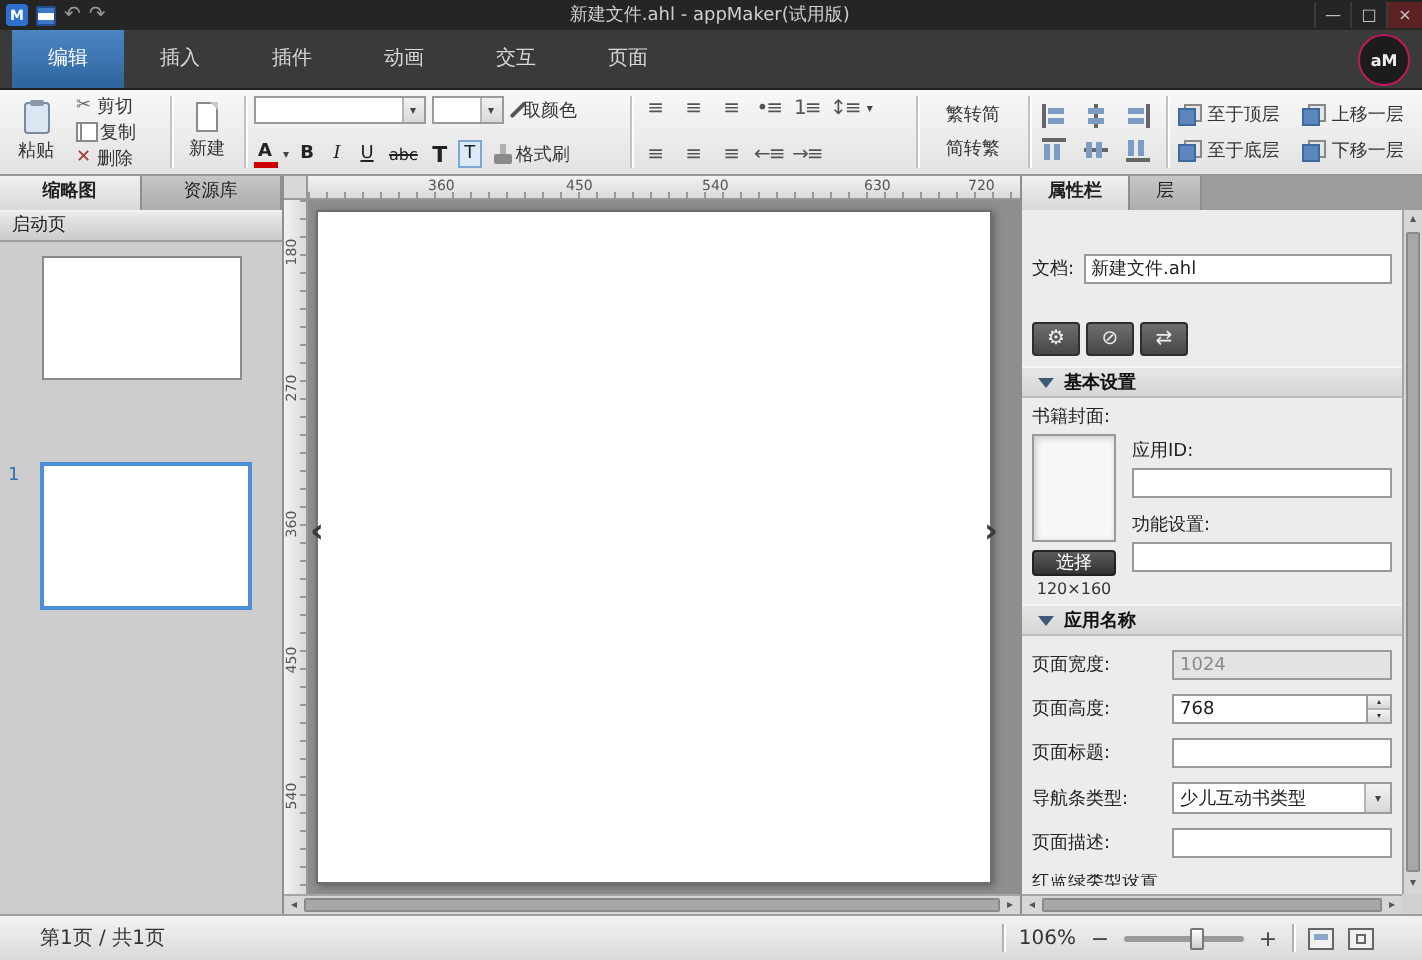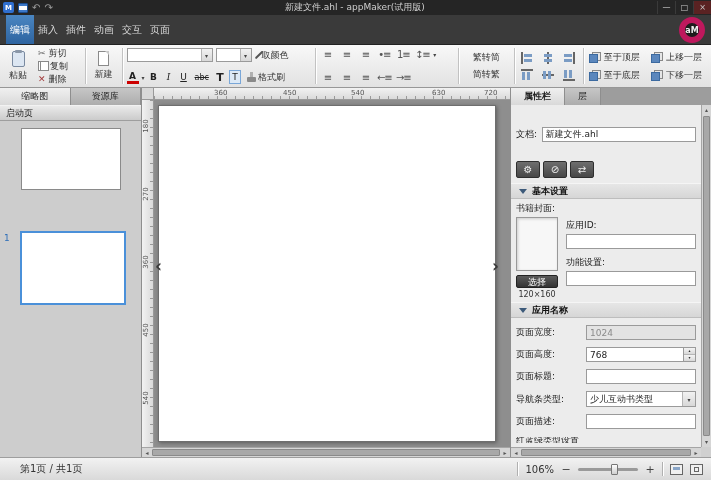--- a/index.html
+++ b/index.html
@@ -14,23 +14,23 @@
   .ic-save{width:10px;height:10px;background:linear-gradient(#3c78c8 30%,#fff 30%,#fff 75%,#3c78c8 75%);border:1px solid #1d4f91;border-radius:1px}
   .tb-arrow{color:#9a9a9a;font-size:10px;line-height:10px}
   .tb-title{flex:1;text-align:center;color:#cfcfcf;font-size:9px;white-space:nowrap}
   .tb-controls{display:flex}
   .wbtn{width:18px;height:13px;display:flex;align-items:center;justify-content:center;color:#c8c8c8;font-size:8px;border-left:1px solid #3a3a3a}
   .wbtn.close{background:#5a2222}
 
   
   .menubar{position:absolute;left:0;top:15px;right:0;height:30px;background:#3a3a3a;border-bottom:1px solid #222}
   .mtabs{display:flex;padding-left:6px;height:100%}
-  .mtab{width:28px;height:100%;line-height:29px;text-align:center;color:#d8d8d8;font-size:10px}
+  .mtab{width:56px;height:100%;line-height:29px;text-align:center;color:#d8d8d8;font-size:10px}
   .mtab.active{background:linear-gradient(#4a86c2,#2e64a0);color:#fff}
-  .brand{position:absolute;right:6px;top:2px;width:26px;height:26px;border-radius:50%;background:#1c1c1c;border:6px solid #be185d;color:#eee;font-size:8px;font-weight:bold;display:flex;align-items:center;justify-content:center}
+  .brand{position:absolute;right:6px;top:2px;width:26px;height:26px;border-radius:50%;background:#1c1c1c;border:1px solid #be185d;color:#eee;font-size:8px;font-weight:bold;display:flex;align-items:center;justify-content:center}
 
   
   .ribbon{position:absolute;left:0;top:45px;right:0;height:43px;background:linear-gradient(#f8f8f8,#e2e2e2);border-bottom:1px solid #979797;display:flex;align-items:stretch}
   .rsep{width:1px;background:#c2c2c2;margin:3px 1px;box-shadow:1px 0 0 #fff}
   .rg{display:flex;padding:2px 2px}
   .bigbtn{display:flex;flex-direction:column;align-items:center;justify-content:center;gap:2px;width:32px}
   .bigbtn .blab{font-size:9px;color:#333}
   .ic-clipboard{width:13px;height:16px;background:#dce6f2;border:1px solid #7a8aa0;border-radius:2px;position:relative}
   .ic-clipboard::before{content:"";position:absolute;left:2px;top:-2px;width:7px;height:3px;background:#8a97a8;border-radius:1px}
   .ic-page{width:11px;height:15px;background:#fff;border:1px solid #8a8a8a;position:relative}
@@ -88,21 +88,21 @@
   .rg-arr{display:grid;grid-template-columns:auto auto;gap:2px 6px;align-content:center;padding:0 4px;width:127px}
   .abtn{display:flex;align-items:center;gap:3px;font-size:9px;color:#333;height:16px;white-space:nowrap}
   .ic-stack{position:relative;width:12px;height:11px;flex:0 0 12px}
   .ic-stack::before{content:"";position:absolute;right:0;top:0;width:7px;height:7px;background:#e6e6e6;border:1px solid #888}
   .ic-stack::after{content:"";position:absolute;left:0;bottom:0;width:7px;height:7px;background:#5b87bd;border:1px solid #3c6aa0}
 
   
   .lpanel{position:absolute;left:0;top:88px;width:142px;bottom:23px;background:#c6c6c6;border-right:1px solid #8e8e8e;display:flex;flex-direction:column}
   .ltabs{display:flex;height:17px;background:#9d9d9d;flex:0 0 17px}
   .ltab{flex:1;text-align:center;line-height:17px;font-size:9px;color:#222;background:linear-gradient(#c6c6c6,#adadad);border-right:1px solid #8e8e8e}
-  .ltab.active{background:linear-gradient(#f0f0f0,#d9d9d9);font-weight:normal}
+  .ltab.active{background:linear-gradient(#f0f0f0,#d9d9d9);font-weight:bold}
   .lsec{flex:0 0 15px;line-height:14px;padding-left:6px;font-size:9px;color:#1a1a1a;background:linear-gradient(#eaeaea,#cbcbcb);border-top:1px solid #f2f2f2;border-bottom:1px solid #9e9e9e}
   .larea1{flex:0 0 105px;background:#cdcdcd;display:flex;justify-content:center;align-items:flex-start;padding-top:7px}
   .lthumb{width:100px;height:62px;background:#fff;border:1px solid #8a8a8a}
   .llist{flex:1;background:#cdcdcd;position:relative}
   .lnum{position:absolute;left:4px;top:7px;color:#2f6fb8;font-size:9px}
   .lthumb2{position:absolute;left:20px;top:5px;width:106px;height:74px;background:#fff;border:2px solid #4a90d9}
 
   
   .cwrap{position:absolute;left:142px;top:88px;width:368px;bottom:23px;background:#8e8e8e}
   .corner{position:absolute;left:0;top:0;width:12px;height:12px;background:#d8d8d8;border-right:1px solid #999;border-bottom:1px solid #999}
@@ -153,21 +153,21 @@
   .rsel .seltxt{flex:1;padding:0 3px;font-size:9px;color:#222;white-space:nowrap}
   .clipped{height:6px;overflow:hidden;margin-top:8px}
   .vscroll{position:absolute;right:0;top:17px;bottom:10px;width:10px;background:#d6d6d6;border-left:1px solid #a5a5a5;display:flex;flex-direction:column;align-items:center}
   .vthumb{flex:1;width:7px;background:#a8a8a8;border:1px solid #8a8a8a;border-radius:1px;margin:1px 0}
   .rh-scroll{position:absolute;left:0;right:10px;bottom:0;height:10px;background:#d6d6d6;border-top:1px solid #a5a5a5;display:flex;align-items:center}
   .sb-corner{position:absolute;right:0;bottom:0;width:10px;height:10px;background:#d0d0d0}
 
   
   .statusbar{position:absolute;left:0;right:0;bottom:0;height:23px;background:linear-gradient(#f2f2f2,#d9d9d9);border-top:1px solid #9e9e9e;display:flex;align-items:center;font-size:10px;color:#333}
   .sb-page{margin-left:20px}
-  .sb-right{margin-left:auto;display:flex;align-items:center;gap:7px;margin-right:8px}
+  .sb-right{margin-left:auto;display:flex;align-items:center;gap:7px;margin-right:24px}
   .vsep{width:1px;height:14px;background:#b0b0b0;box-shadow:1px 0 0 #fff}
   .zbtn{font-size:11px;color:#444;width:10px;text-align:center}
   .sl{width:60px;height:3px;background:#9a9a9a;border-radius:2px;position:relative}
   .slh{position:absolute;left:33px;top:-4px;width:7px;height:11px;background:linear-gradient(#fdfdfd,#cfcfcf);border:1px solid #777;border-radius:1px}
   .vic{width:13px;height:11px;border:1px solid #666;background:#f0f0f0;position:relative}
   .vic1::after{content:"";position:absolute;left:2px;top:2px;right:2px;height:3px;background:#8aa6c8}
   .vic2::after{content:"";position:absolute;left:3px;top:2px;right:3px;bottom:2px;border:1px solid #666}
 </style>
 </head>
 <body>

